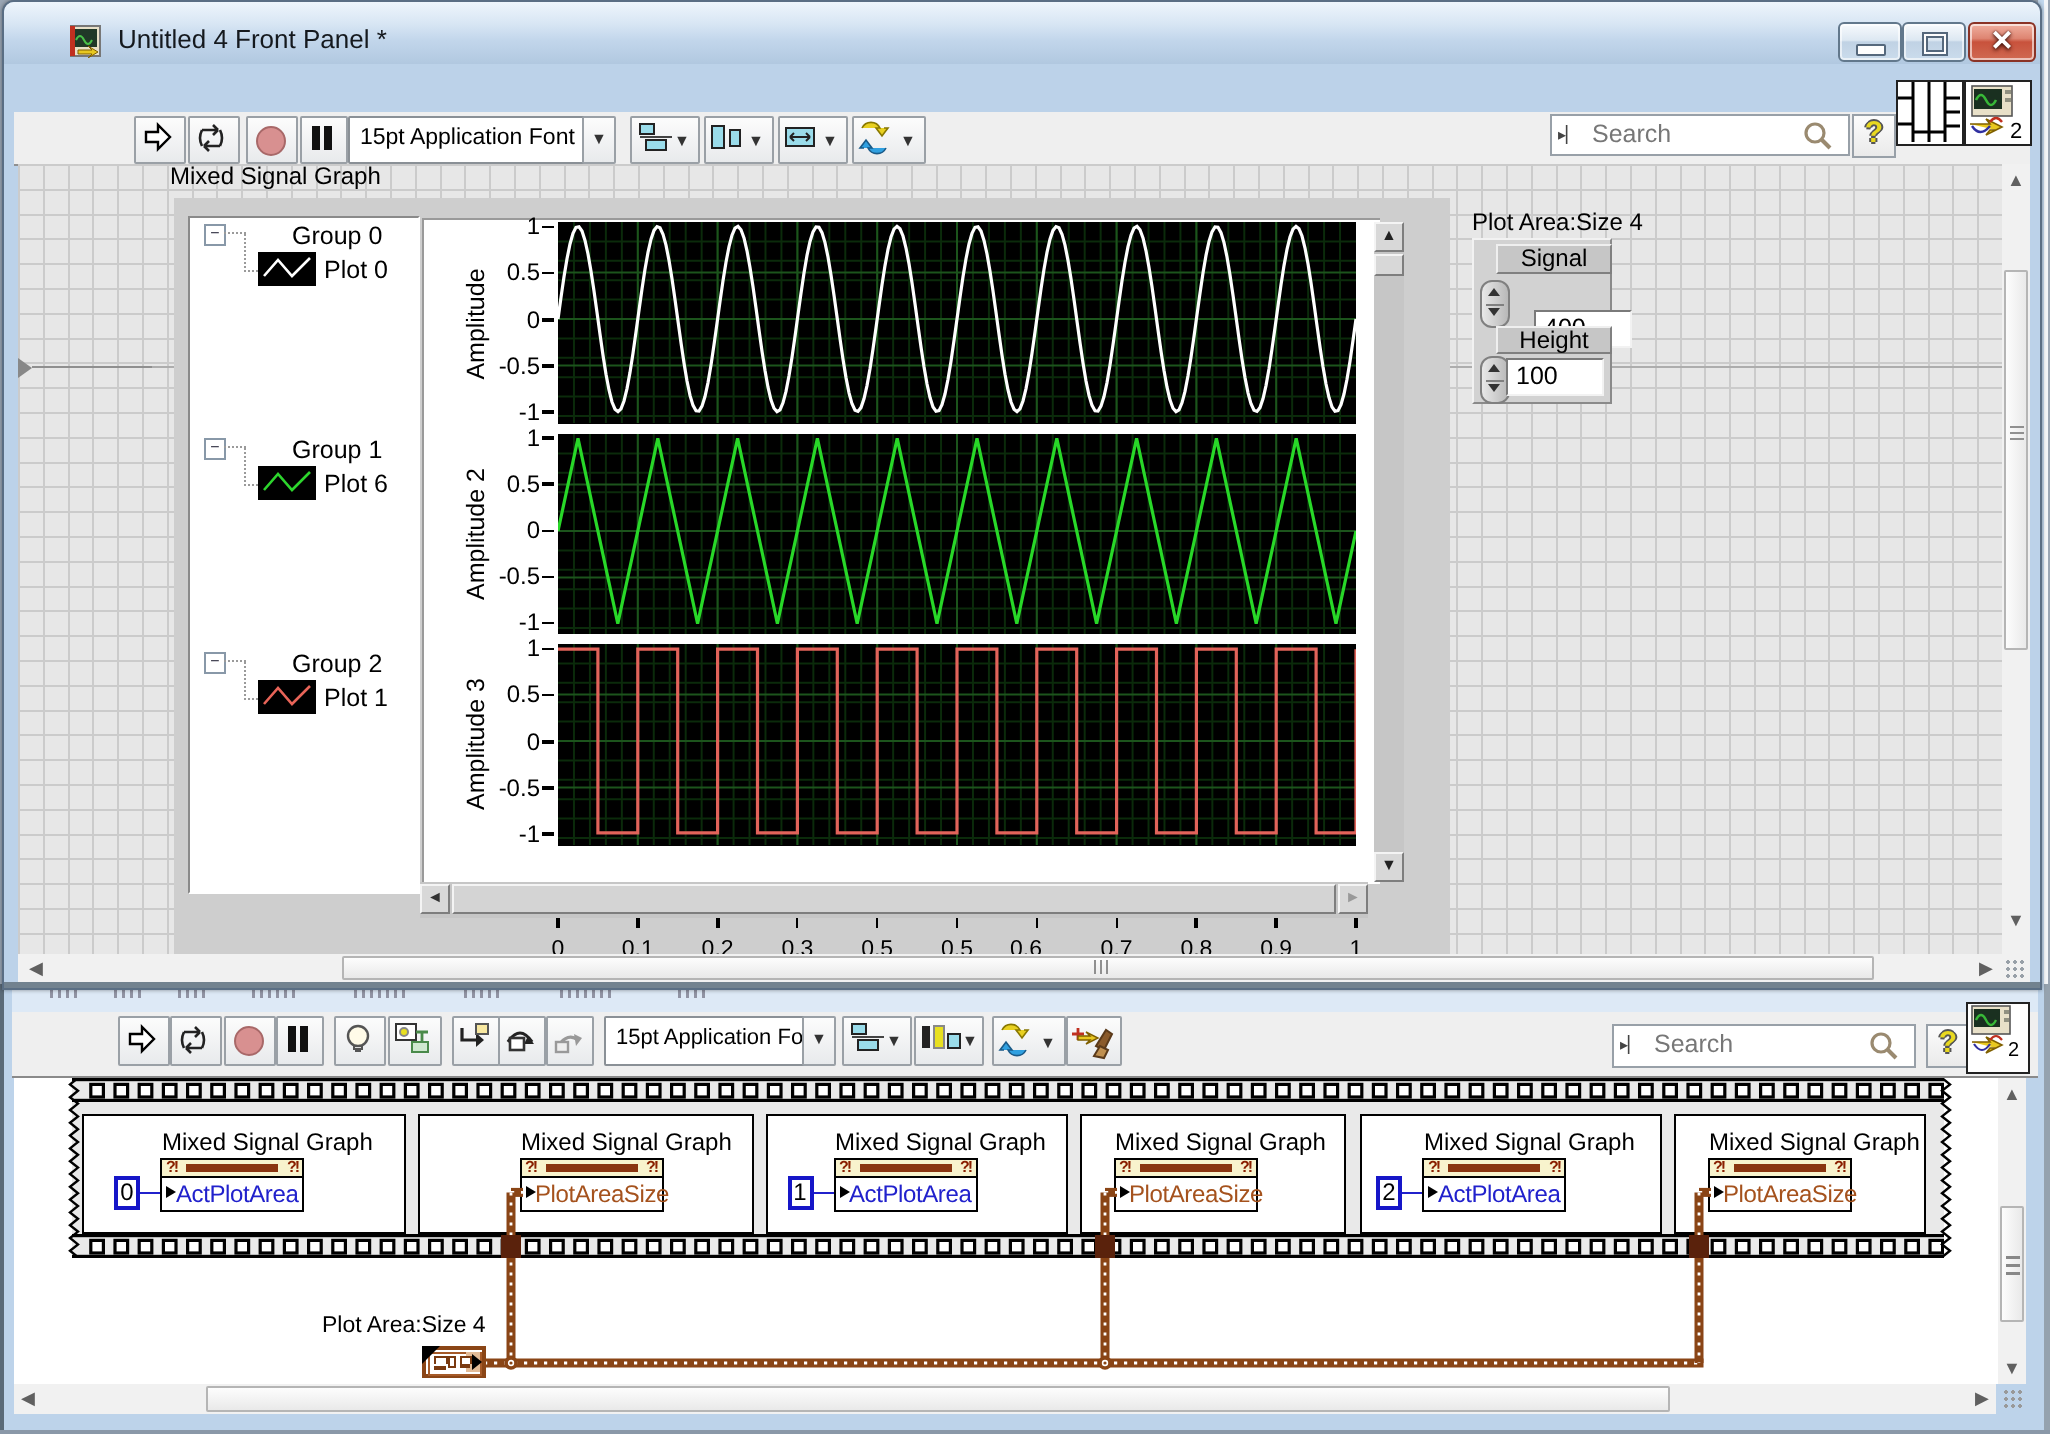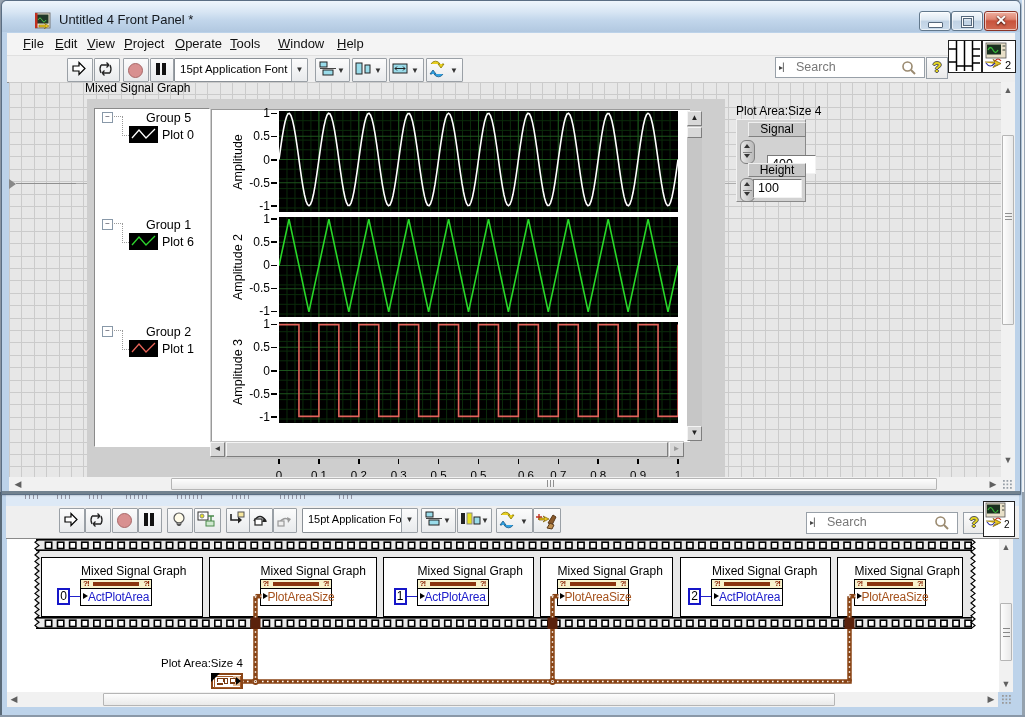--- a/index.html
+++ b/index.html
@@ -502,30 +502,20 @@
  </svg>
  <div class="abs" style="left:57px;top:11px;font-size:13px;color:#15191e;">Untitled 4 Front Panel *</div>
  <div class="abs wbtn" style="left:917px;width:30px;">
         <div class="abs" style="left:8px;top:10px;width:13px;height:3.5px;background:#fdfdfd;border:1px solid #55687c;border-radius:1px;"></div>
       </div>
  <div class="abs wbtn" style="left:949px;width:30px;">
         <div class="abs" style="left:10px;top:4.5px;width:9px;height:8px;border:1.8px solid #fdfdfd;box-shadow:0 0 0 1px #55687c, inset 0 0 0 1px #55687c;"></div>
       </div>
  <div class="abs wbtn" id="closebtn" style="left:982px;width:32px;color:#fff;font-weight:bold;font-size:13px;text-align:center;line-height:16px;font-size:14px;text-shadow:0 1px 2px #401008,0 0 1px #401008;">✕</div>
 </div>
-<div class="abs" id="fpmenubar">
- <div class="abs mnu" style="left:16px;top:3px"><u>F</u>ile</div>
- <div class="abs mnu" style="left:48px;top:3px"><u>E</u>dit</div>
- <div class="abs mnu" style="left:80px;top:3px"><u>V</u>iew</div>
- <div class="abs mnu" style="left:117px;top:3px"><u>P</u>roject</div>
- <div class="abs mnu" style="left:168px;top:3px"><u>O</u>perate</div>
- <div class="abs mnu" style="left:223px;top:3px"><u>T</u>ools</div>
- <div class="abs mnu" style="left:271px;top:3px"><u>W</u>indow</div>
- <div class="abs mnu" style="left:330px;top:3px"><u>H</u>elp</div>
-</div>
 <div class="abs" id="fptoolbar"></div>
 
 <div class="abs tbtn" style="left:65px;width:24px;">
  <svg width="22" height="20">
         <path d="M5 7 h6 v-3.5 l6 6 l-6 6 v-3.5 h-6 z" fill="#fff" stroke="#000" stroke-width="1.2"></path>
       </svg></div>
 <div class="abs tbtn" style="left:92px;width:24px;">
  <svg width="22" height="20">
         <path d="M6 6 h8 m0 0 l-2.5 -2.5 m2.5 2.5 l-2.5 2.5" stroke="#222" stroke-width="1.3" fill="none"></path>
         <path d="M15 14 h-8 m0 0 l2.5 -2.5 m-2.5 2.5 l2.5 2.5" stroke="#222" stroke-width="1.3" fill="none"></path>
@@ -598,21 +588,21 @@
  </svg></div>
 <div class="abs" id="fpclient">
 <div class="abs" style="left:76px;top:-1px;font-size:12px;color:#000;">Mixed Signal Graph</div>
 <div class="abs" style="left:0;top:97px;width:0;height:0;border-left:7px solid #888;border-top:5px solid transparent;border-bottom:5px solid transparent;"></div>
 <div class="abs" style="left:7px;top:101px;width:986px;border-top:1px solid #adadad;"></div>
 <div class="abs" style="left:7px;top:101px;width:60px;border-top:1px solid #8f8f8f;"></div>
 <div class="abs" id="graph">
 
  <div class="abs sunken" id="legend">
   <div class="abs pmbox" style="left:7px;top:3px;">−</div>
-  <div class="abs lgtxt" style="left:51px;top:2px;">Group 5</div>
+  <div class="abs lgtxt" style="left:51px;top:2px;">Group 0</div>
   <div class="abs dot-h" style="left:17px;top:7px;width:11px;"></div>
   <div class="abs dot-v" style="left:27px;top:7px;height:20px;"></div>
   <div class="abs dot-h" style="left:27px;top:26px;width:7px;"></div>
   <svg class="abs" style="left:34px;top:17px" width="29" height="17">
             <rect x="0" y="0" width="29" height="17" fill="#000"></rect>
             <polyline points="3,12 10,4 17,12 26,3" fill="none" stroke="#fff" stroke-width="1.3"></polyline>
           </svg>
   <div class="abs lgtxt" style="left:67px;top:19px;">Plot 0</div>
 
   <div class="abs pmbox" style="left:7px;top:110px;">−</div>
@@ -911,21 +901,21 @@
         <div class="abs xlab" style="left:216.9px;top:369.5px;">0.1</div>
         <div class="abs tick" style="left:271.1px;top:360px;width:1.5px;height:5px;"></div>
         <div class="abs xlab" style="left:256.8px;top:369.5px;">0.2</div>
         <div class="abs tick" style="left:310.9px;top:360px;width:1.5px;height:5px;"></div>
         <div class="abs xlab" style="left:296.7px;top:369.5px;">0.3</div>
         <div class="abs tick" style="left:350.9px;top:360px;width:1.5px;height:5px;"></div>
         <div class="abs xlab" style="left:336.6px;top:369.5px;">0.5</div>
         <div class="abs tick" style="left:390.8px;top:360px;width:1.5px;height:5px;"></div>
         <div class="abs xlab" style="left:376.5px;top:369.5px;">0.5</div>
         <div class="abs tick" style="left:430.6px;top:360px;width:1.5px;height:5px;"></div>
-        <div class="abs xlab" style="left:424px;top:369.5px;">0.6</div>
+        <div class="abs xlab" style="left:411px;top:369.5px;">0.6</div>
         <div class="abs tick" style="left:470.6px;top:360px;width:1.5px;height:5px;"></div>
         <div class="abs xlab" style="left:456.3px;top:369.5px;">0.7</div>
         <div class="abs tick" style="left:510.4px;top:360px;width:1.5px;height:5px;"></div>
         <div class="abs xlab" style="left:496.2px;top:369.5px;">0.8</div>
         <div class="abs tick" style="left:550.3px;top:360px;width:1.5px;height:5px;"></div>
         <div class="abs xlab" style="left:536.1px;top:369.5px;">0.9</div>
         <div class="abs tick" style="left:590.2px;top:360px;width:1.5px;height:5px;"></div>
         <div class="abs xlab" style="left:576.0px;top:369.5px;">1</div>
 </div>
 <div class="abs" id="cluster">

